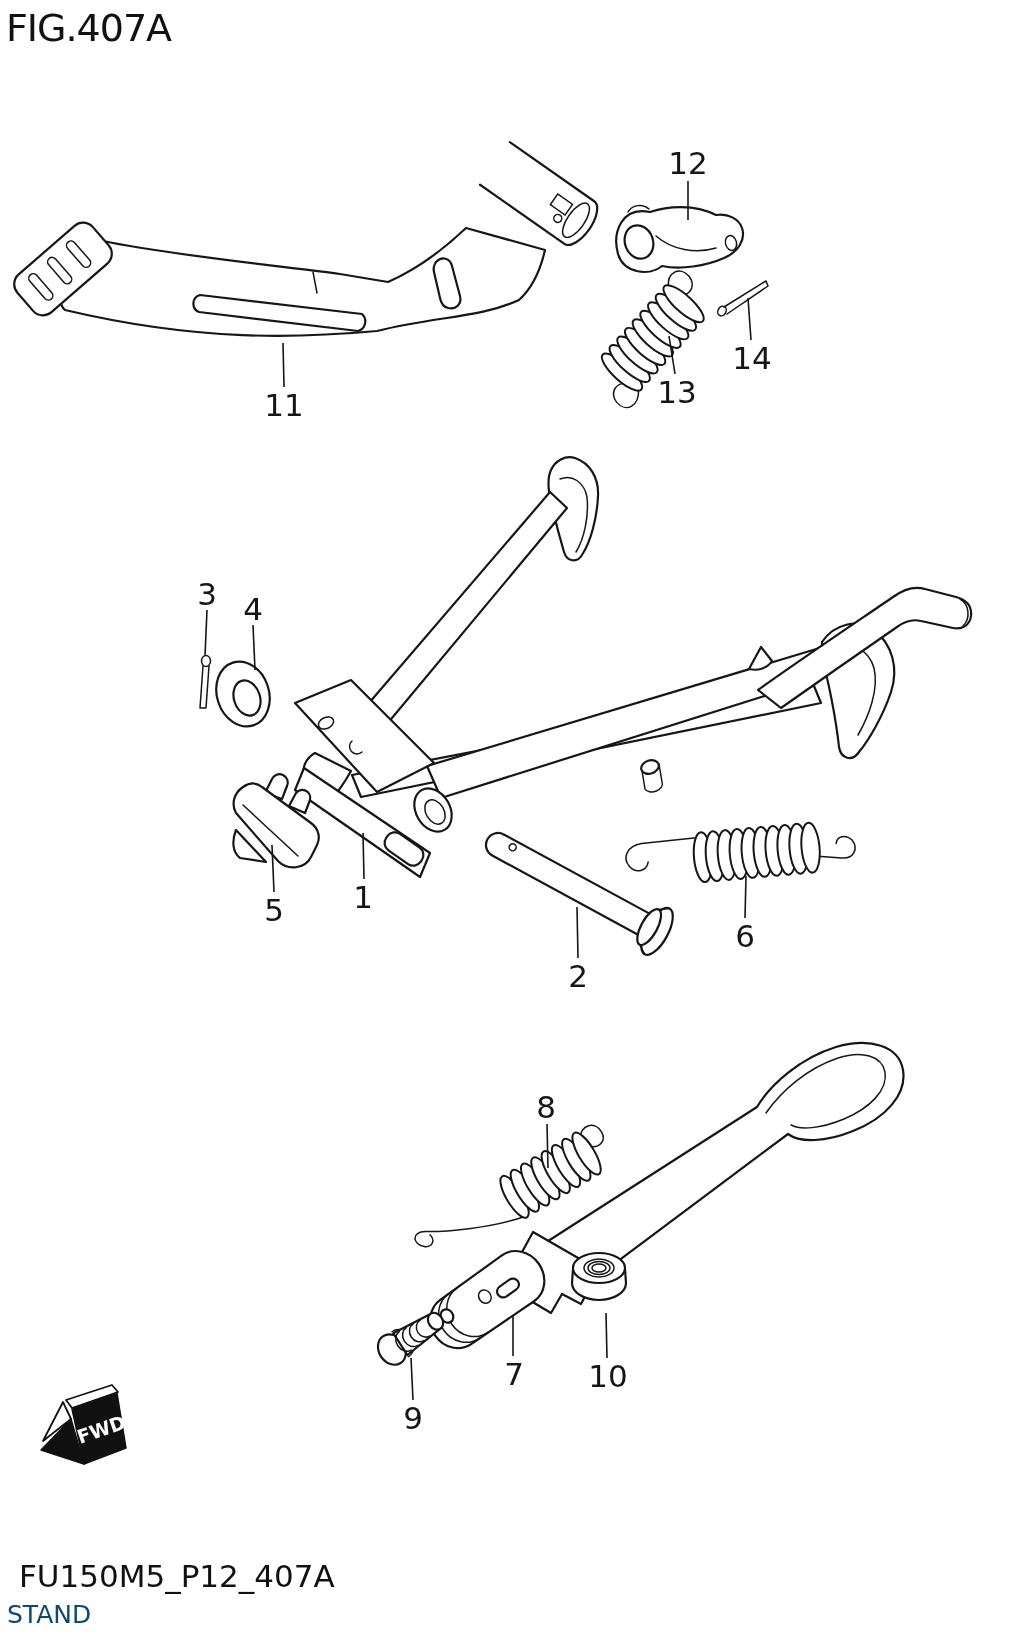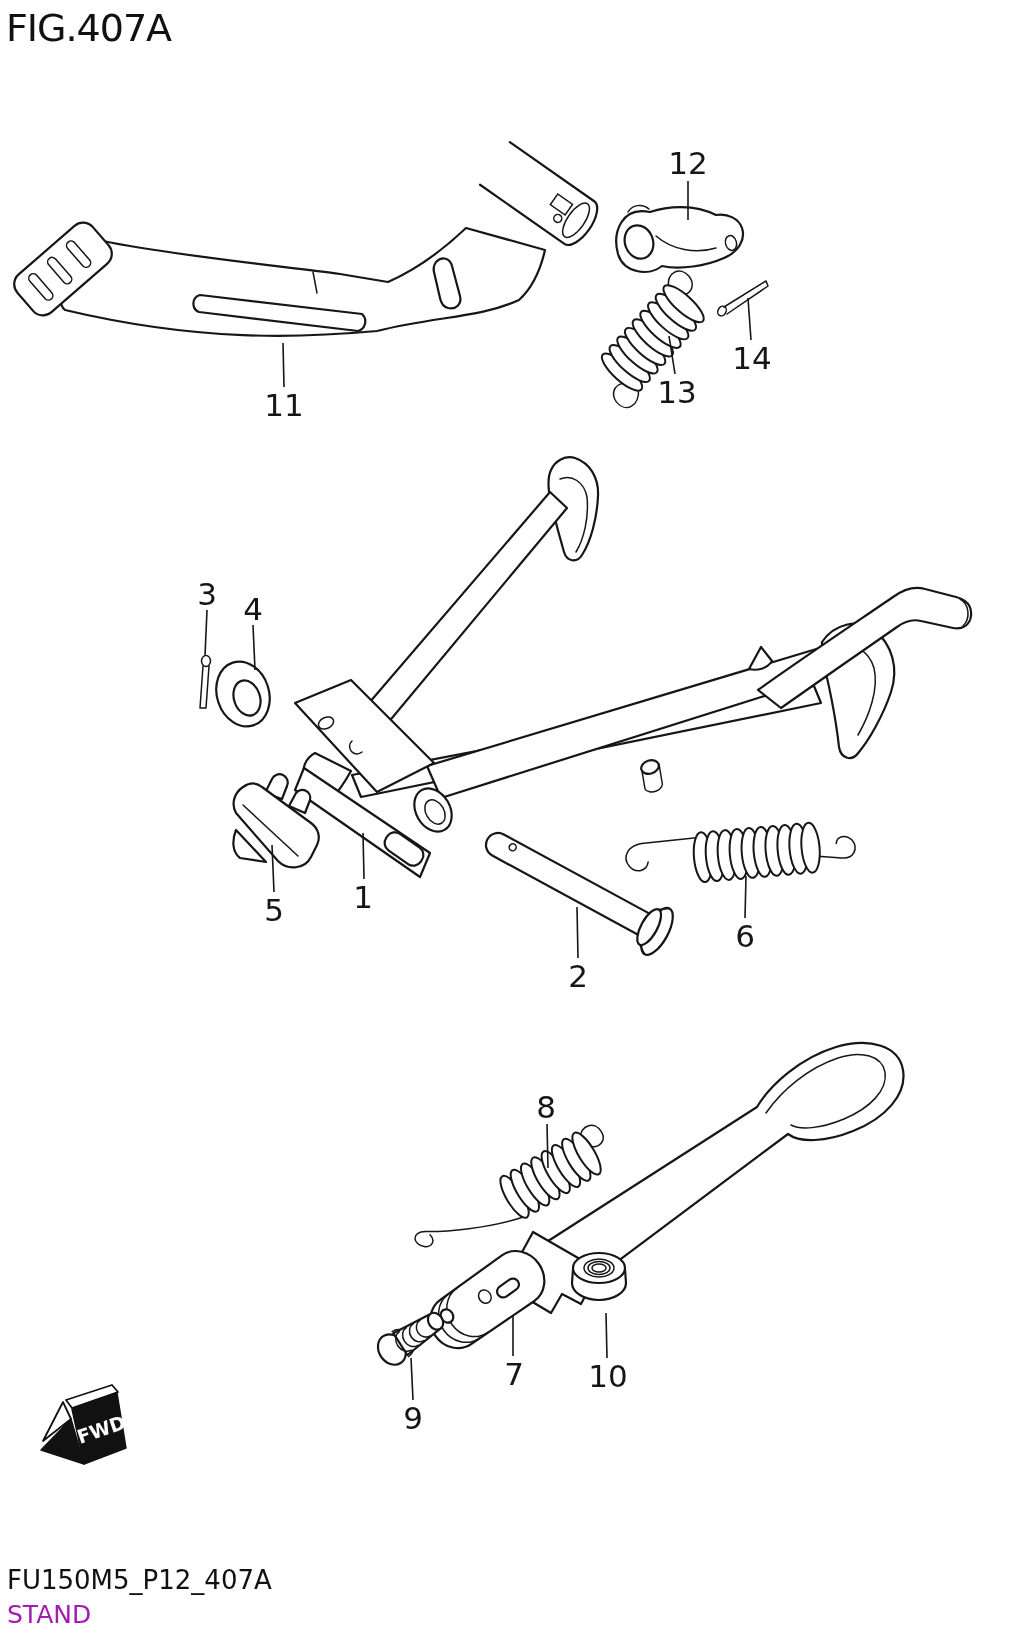--- a/index.html
+++ b/index.html
@@ -2,22 +2,22 @@
 <html><head>
 <meta charset="utf-8">
 <style>
   html,body{margin:0;padding:0;background:#ffffff;}
   body{width:1028px;height:1640px;position:relative;overflow:hidden;
        font-family:"DejaVu Sans",sans-serif;color:#161616;}
   .stage{position:absolute;inset:0;}
   .fig-title{position:absolute;left:6px;top:6px;font-size:38px;font-weight:normal;
              letter-spacing:-1px;color:#111;}
   .footer{position:absolute;left:7px;bottom:8px;line-height:1.35;}
-  .footer .code{font-size:26px;color:#111;}
-  .footer .name{font-size:25px;color:#a21caf;}
+  .footer .code{font-size:31px;color:#111;margin-left:12px;}
+  .footer .name{font-size:25px;color:#0c4a6e;}
   svg{position:absolute;inset:0;}
   .ln{fill:none;stroke:#161616;stroke-width:2.2;stroke-linecap:round;stroke-linejoin:round;}
   .wh{fill:#ffffff;stroke:#161616;stroke-width:2.2;stroke-linecap:round;stroke-linejoin:round;}
   .thin{fill:none;stroke:#161616;stroke-width:1.5;stroke-linecap:round;}
   .coil{fill:#ffffff;stroke:#161616;stroke-width:2;}
   .blk{fill:#111111;stroke:#111111;stroke-width:1.5;stroke-linejoin:round;}
   .whface{fill:#ffffff;stroke:#111111;stroke-width:1.8;stroke-linejoin:round;}
   text.callout{font-family:"DejaVu Sans",sans-serif;font-size:31px;fill:#161616;}
   text.fwd{font-family:"DejaVu Sans",sans-serif;font-size:19px;font-weight:bold;fill:#ffffff;}
 </style>

